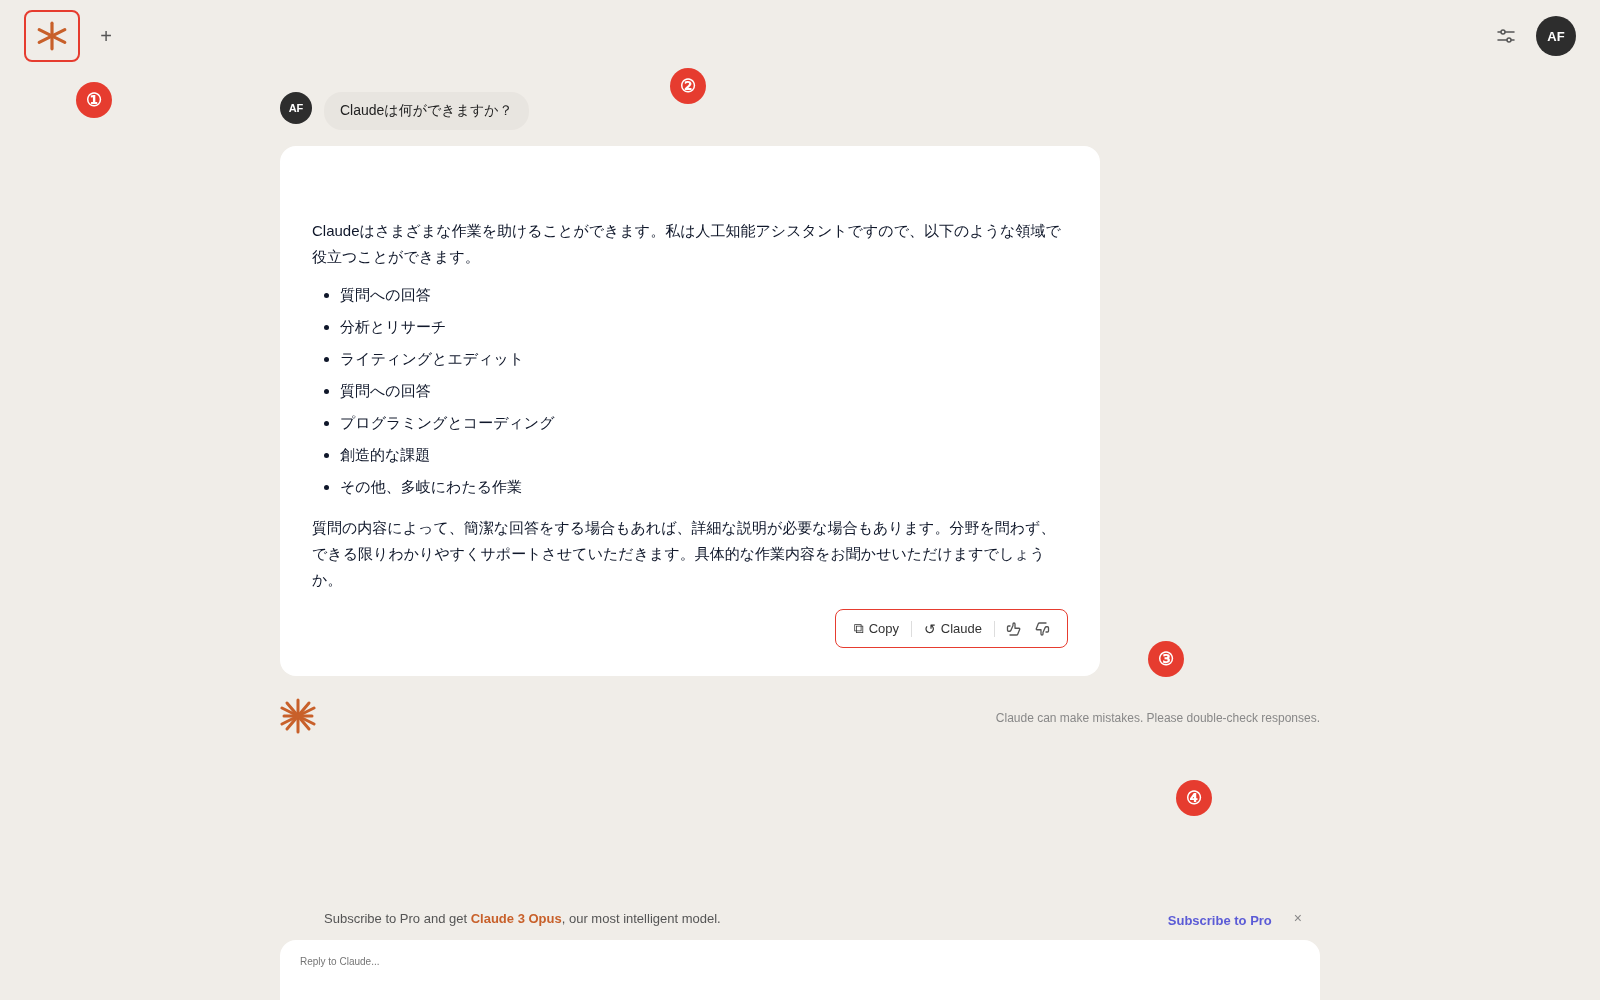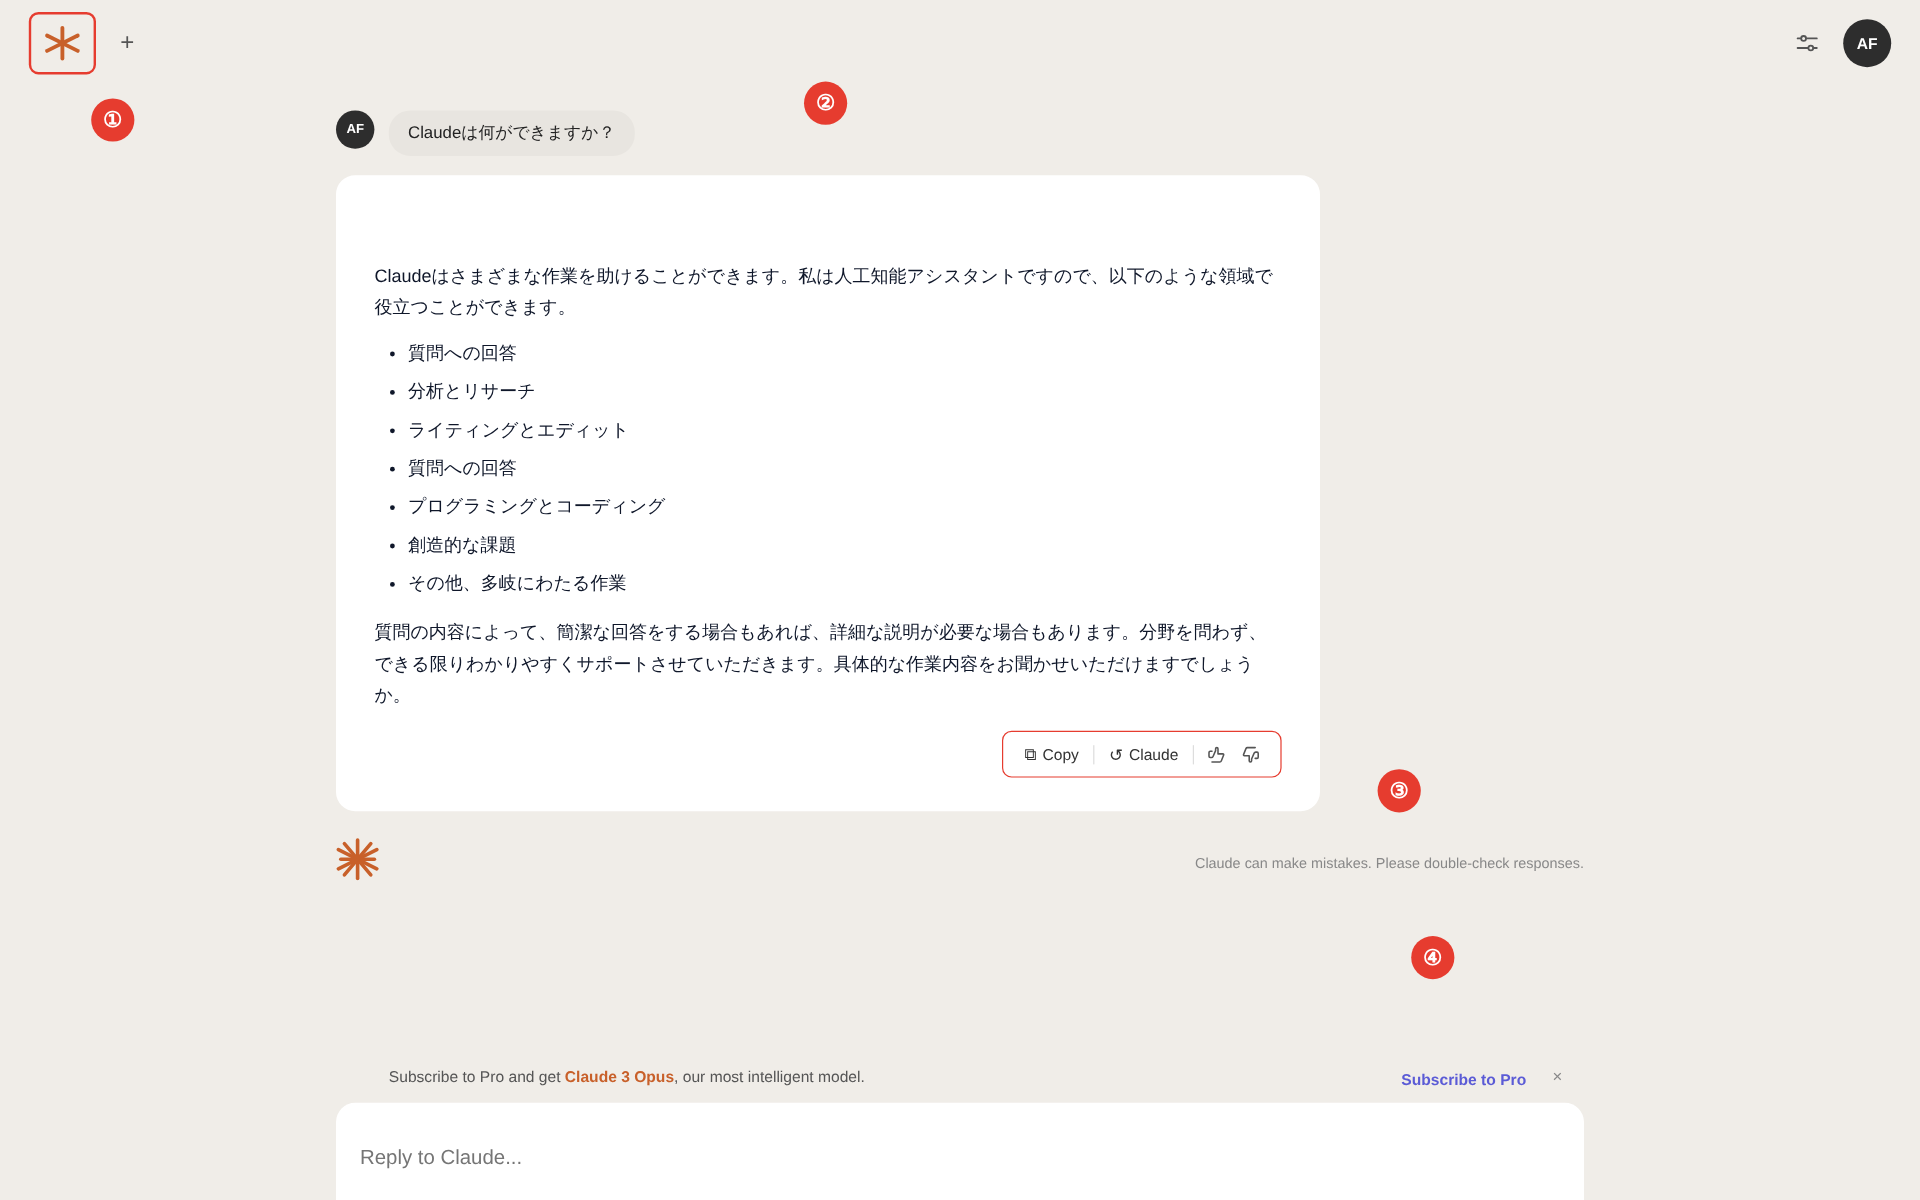--- a/index.html
+++ b/index.html
@@ -304,27 +304,26 @@
       border-radius: 16px 16px 0 0;
       padding: 16px 20px 12px;
       margin-top: 4px;
       position: relative;
     }
 
     .reply-input {
       width: 100%;
       border: none;
       outline: none;
-      font-size: 17px;
+      font-size: 10px;
       color: #999;
       background: transparent;
       resize: none;
       height: 28px;
       font-family: inherit;
-      margin-top: 20px;
     }
 
     .input-footer {
       display: flex;
       align-items: center;
       justify-content: space-between;
       margin-top: 8px;
     }
 
     .model-label {

